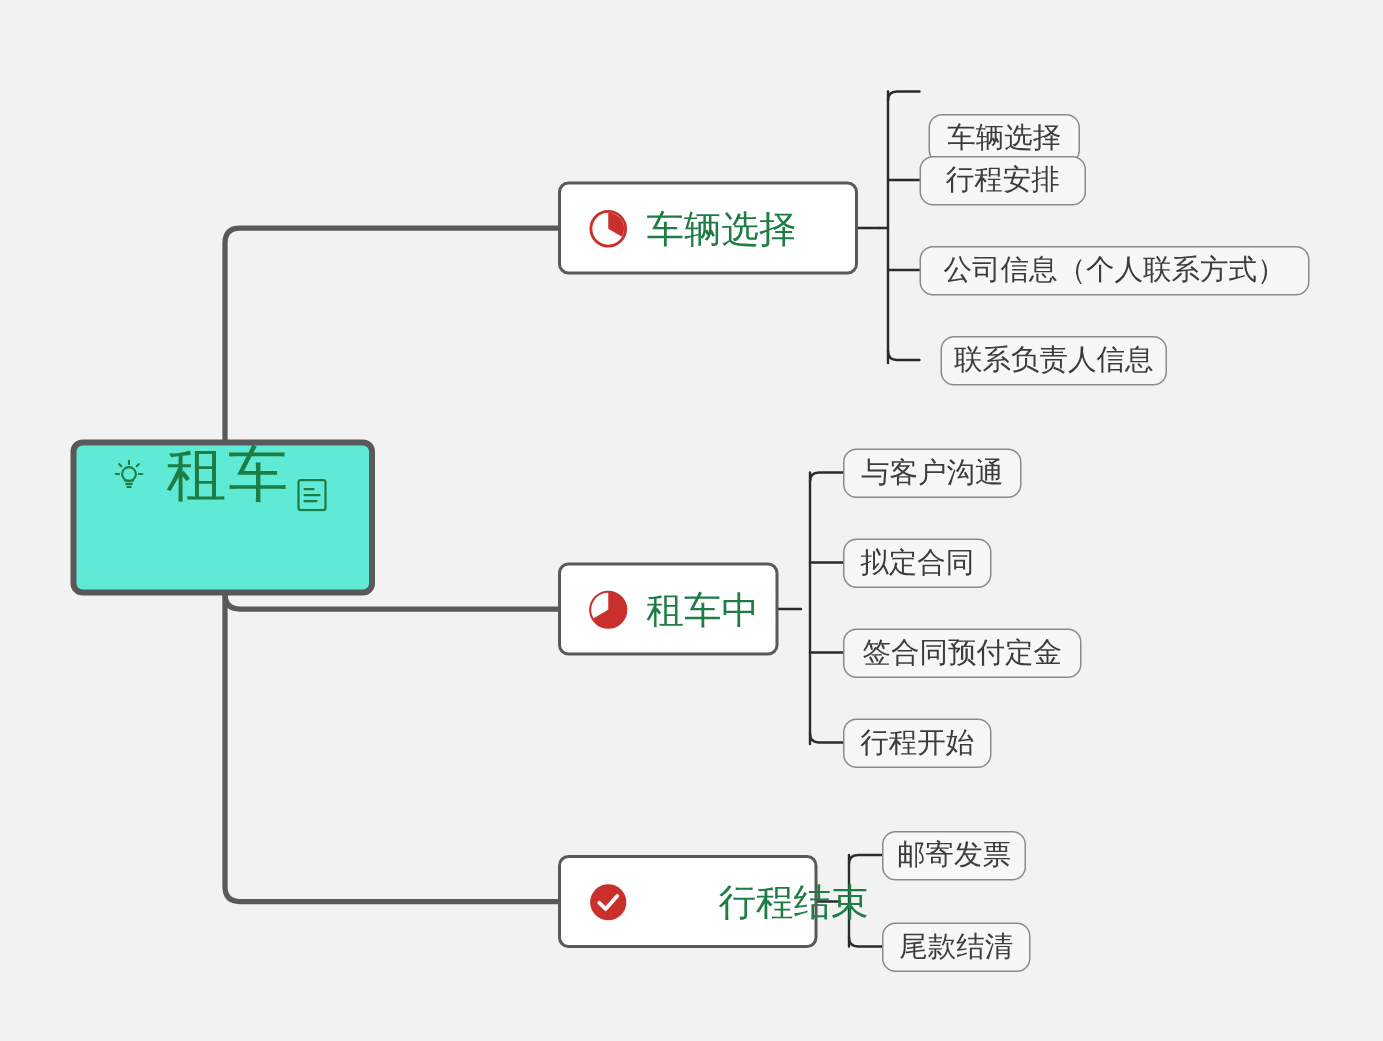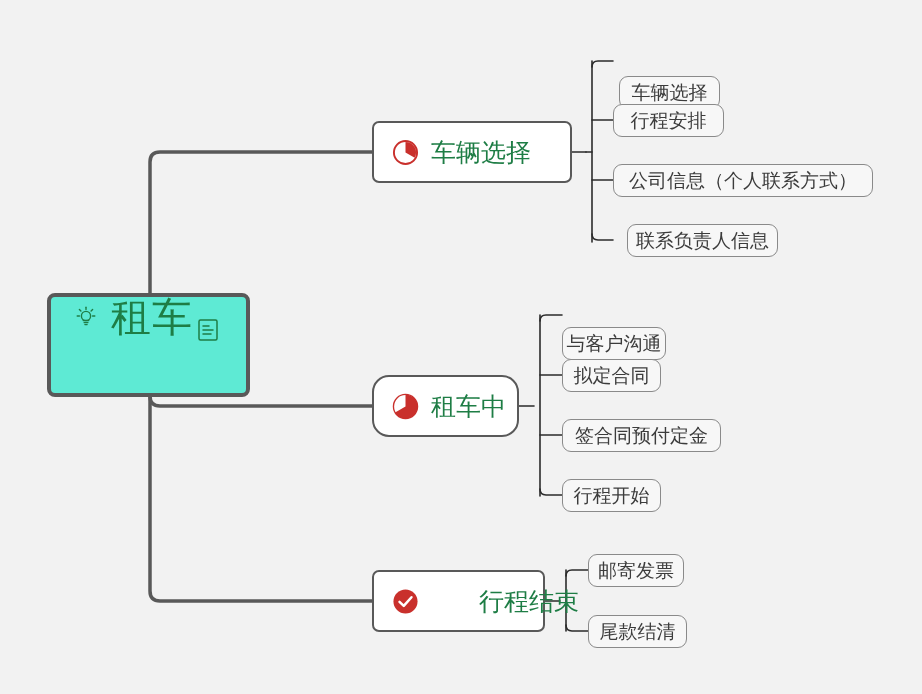--- a/index.html
+++ b/index.html
@@ -190,21 +190,21 @@
   </div>
 
   <div class="branch-node" style="left:372px; top:121px; width:200px;">
     <svg class="status-icon" viewBox="0 0 28 28">
       <circle cx="14" cy="14" r="12" fill="none" stroke="#c9302c" stroke-width="2"></circle>
       <path d="M14,14 L14,3 A11,11 0 0,1 23.5,19.5 Z" fill="#c9302c"></path>
     </svg>
     <span class="branch-label">车辆选择</span>
   </div>
 
-  <div class="branch-node" style="left:372px; top:375px; width:147px;border-radius:17px;">
+  <div class="branch-node" style="left:372px; top:375px; width:147px;">
     <svg class="status-icon" viewBox="0 0 28 28">
       <circle cx="14" cy="14" r="12.5" fill="#c9302c"></circle>
       <path d="M14,14 L14,1.5 A12.5,12.5 0 0,0 3.2,20.3 Z" fill="#ffffff"></path>
       <circle cx="14" cy="14" r="12.5" fill="none" stroke="#c9302c" stroke-width="1.4"></circle>
     </svg>
     <span class="branch-label">租车中</span>
   </div>
 
   <div class="branch-node" style="left:372px; top:570px; width:173px;gap:48px;">
     <svg class="status-icon" viewBox="0 0 28 28">
@@ -220,21 +220,21 @@
   <div class="leaf-node" style="left:613px; top:104px; width:111px;">
     <span class="leaf-label">行程安排</span>
   </div>
   <div class="leaf-node" style="left:613px; top:164px; width:260px;">
     <span class="leaf-label">公司信息（个人联系方式）</span>
   </div>
   <div class="leaf-node" style="left:613px; top:224px; width:151px;margin-left:14px;">
     <span class="leaf-label">联系负责人信息</span>
   </div>
 
-  <div class="leaf-node" style="left:562px; top:299px; width:104px;margin-top:28px;">
+  <div class="leaf-node" style="left:562px; top:299px; width:119px;">
     <span class="leaf-label">与客户沟通</span>
   </div>
   <div class="leaf-node" style="left:562px; top:359px; width:99px;">
     <span class="leaf-label">拟定合同</span>
   </div>
   <div class="leaf-node" style="left:562px; top:419px; width:159px;">
     <span class="leaf-label">签合同预付定金</span>
   </div>
   <div class="leaf-node" style="left:562px; top:479px; width:99px;font-family:Liberation Serif, serif;">
     <span class="leaf-label">行程开始</span>

